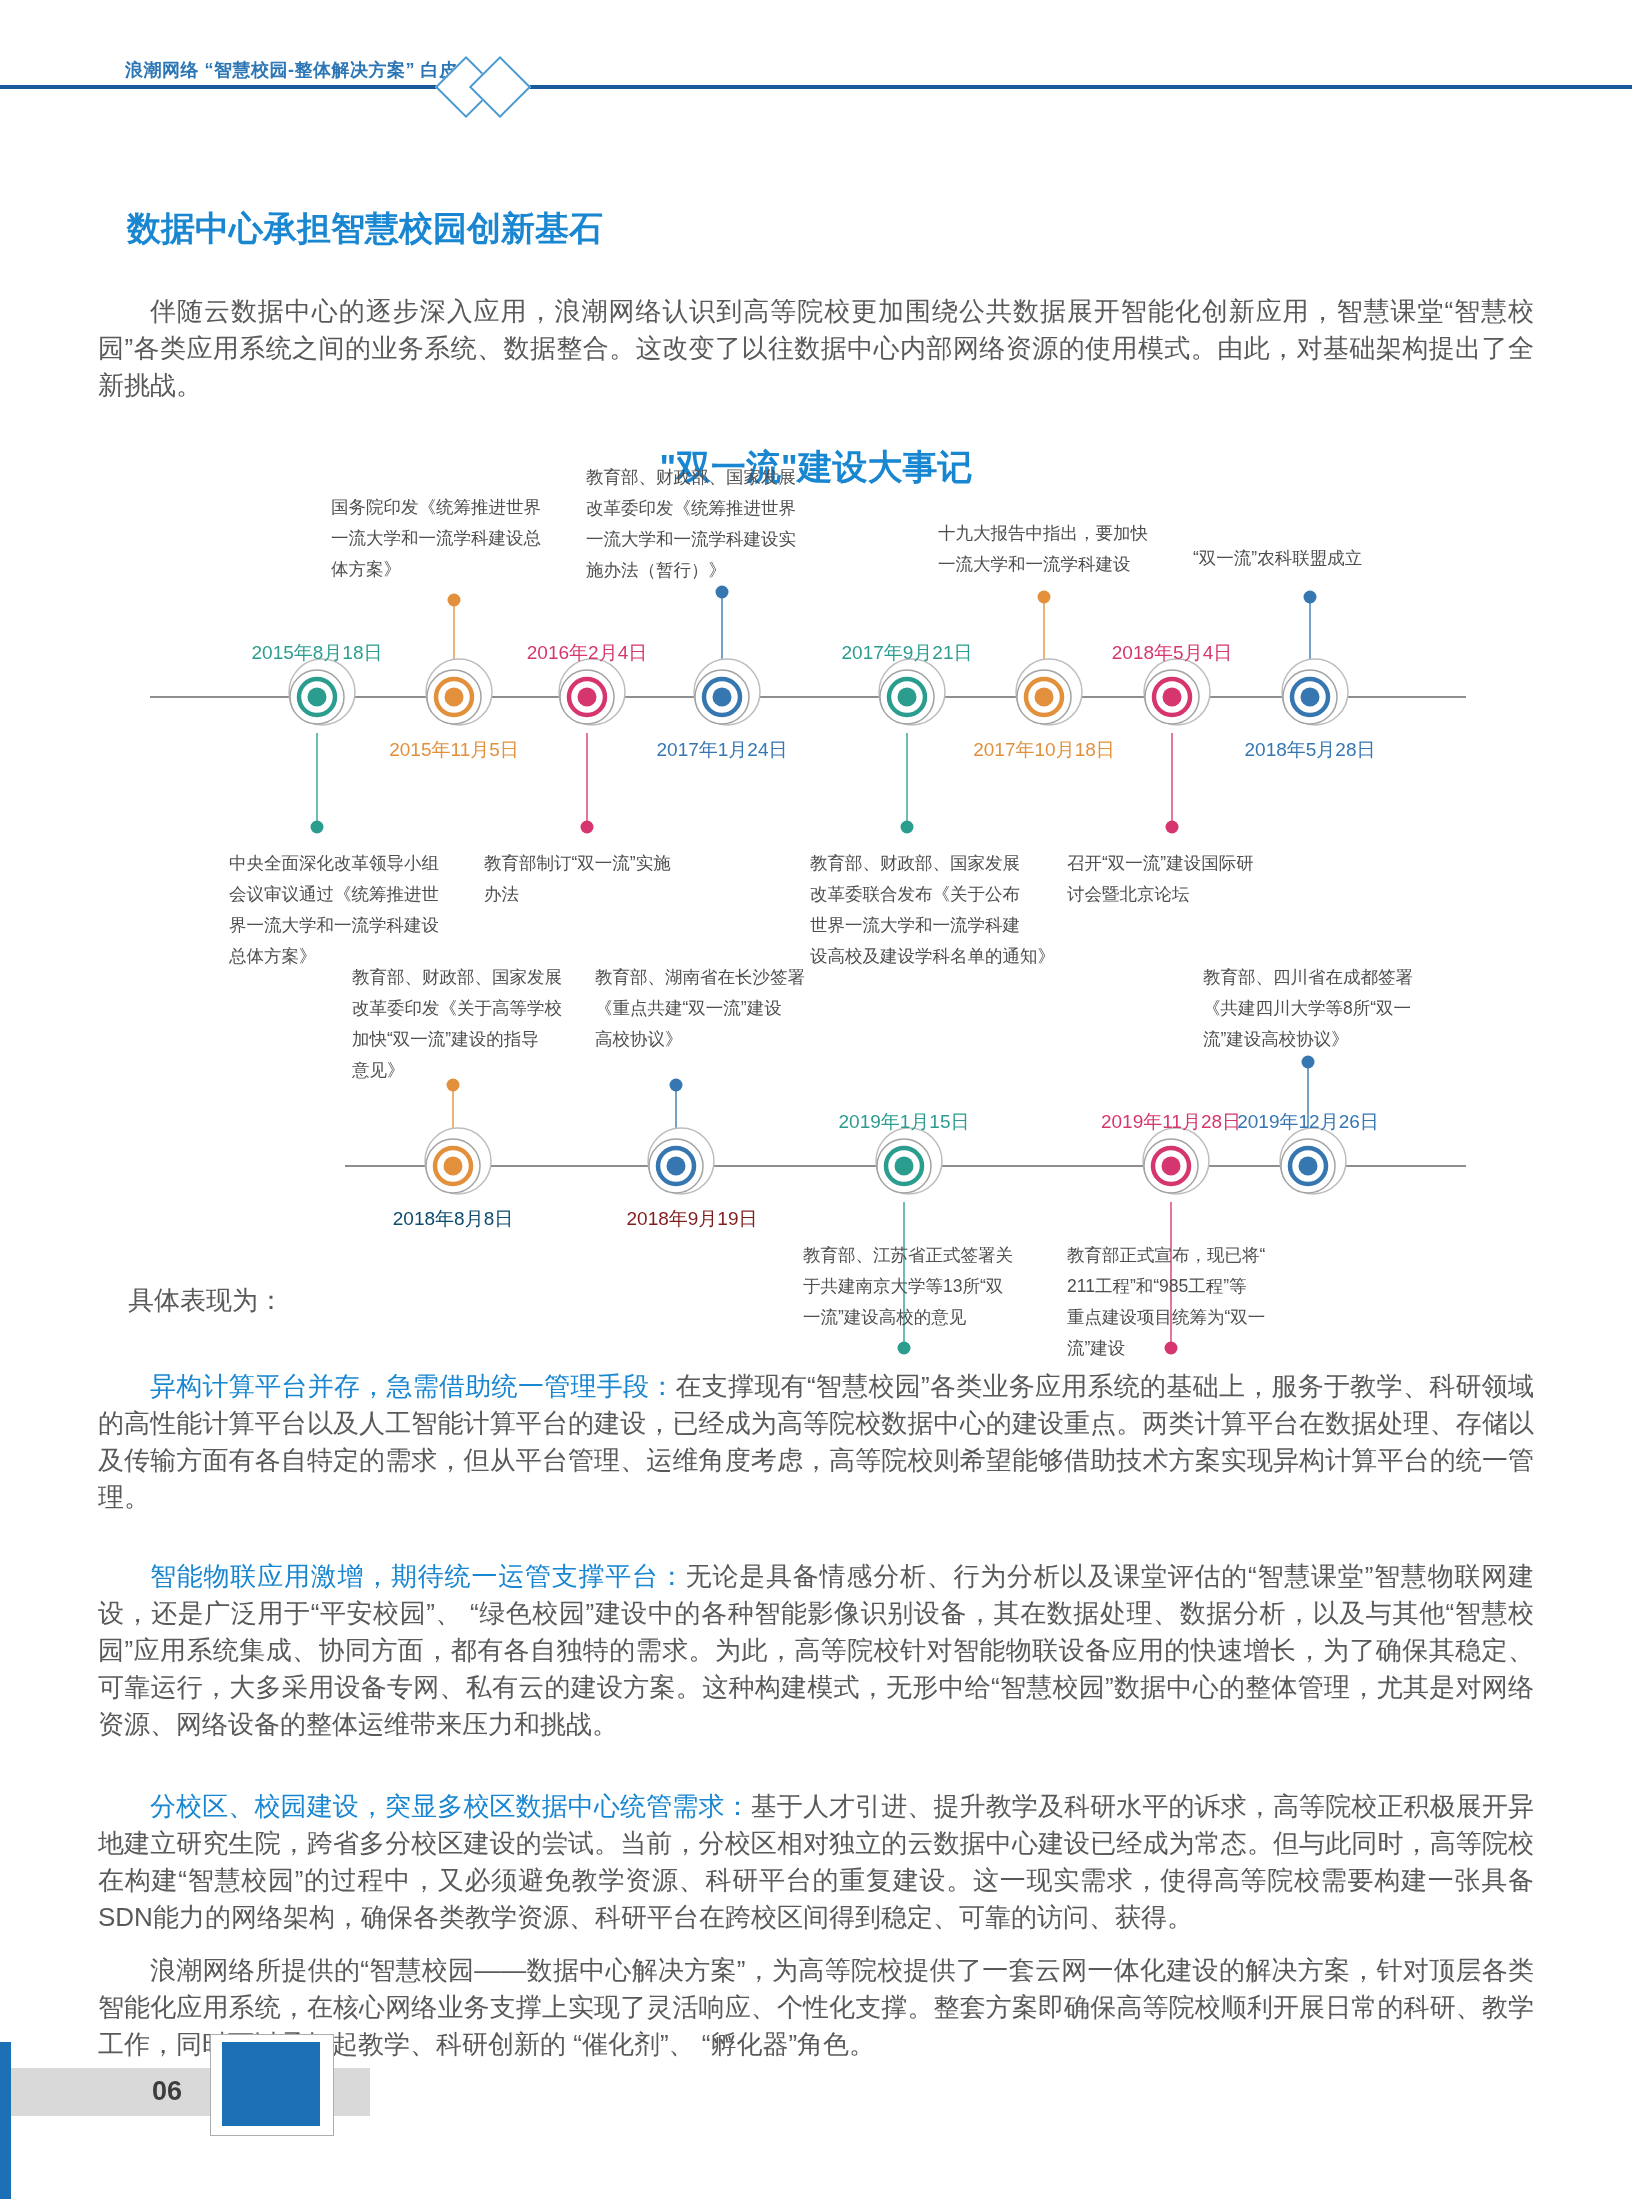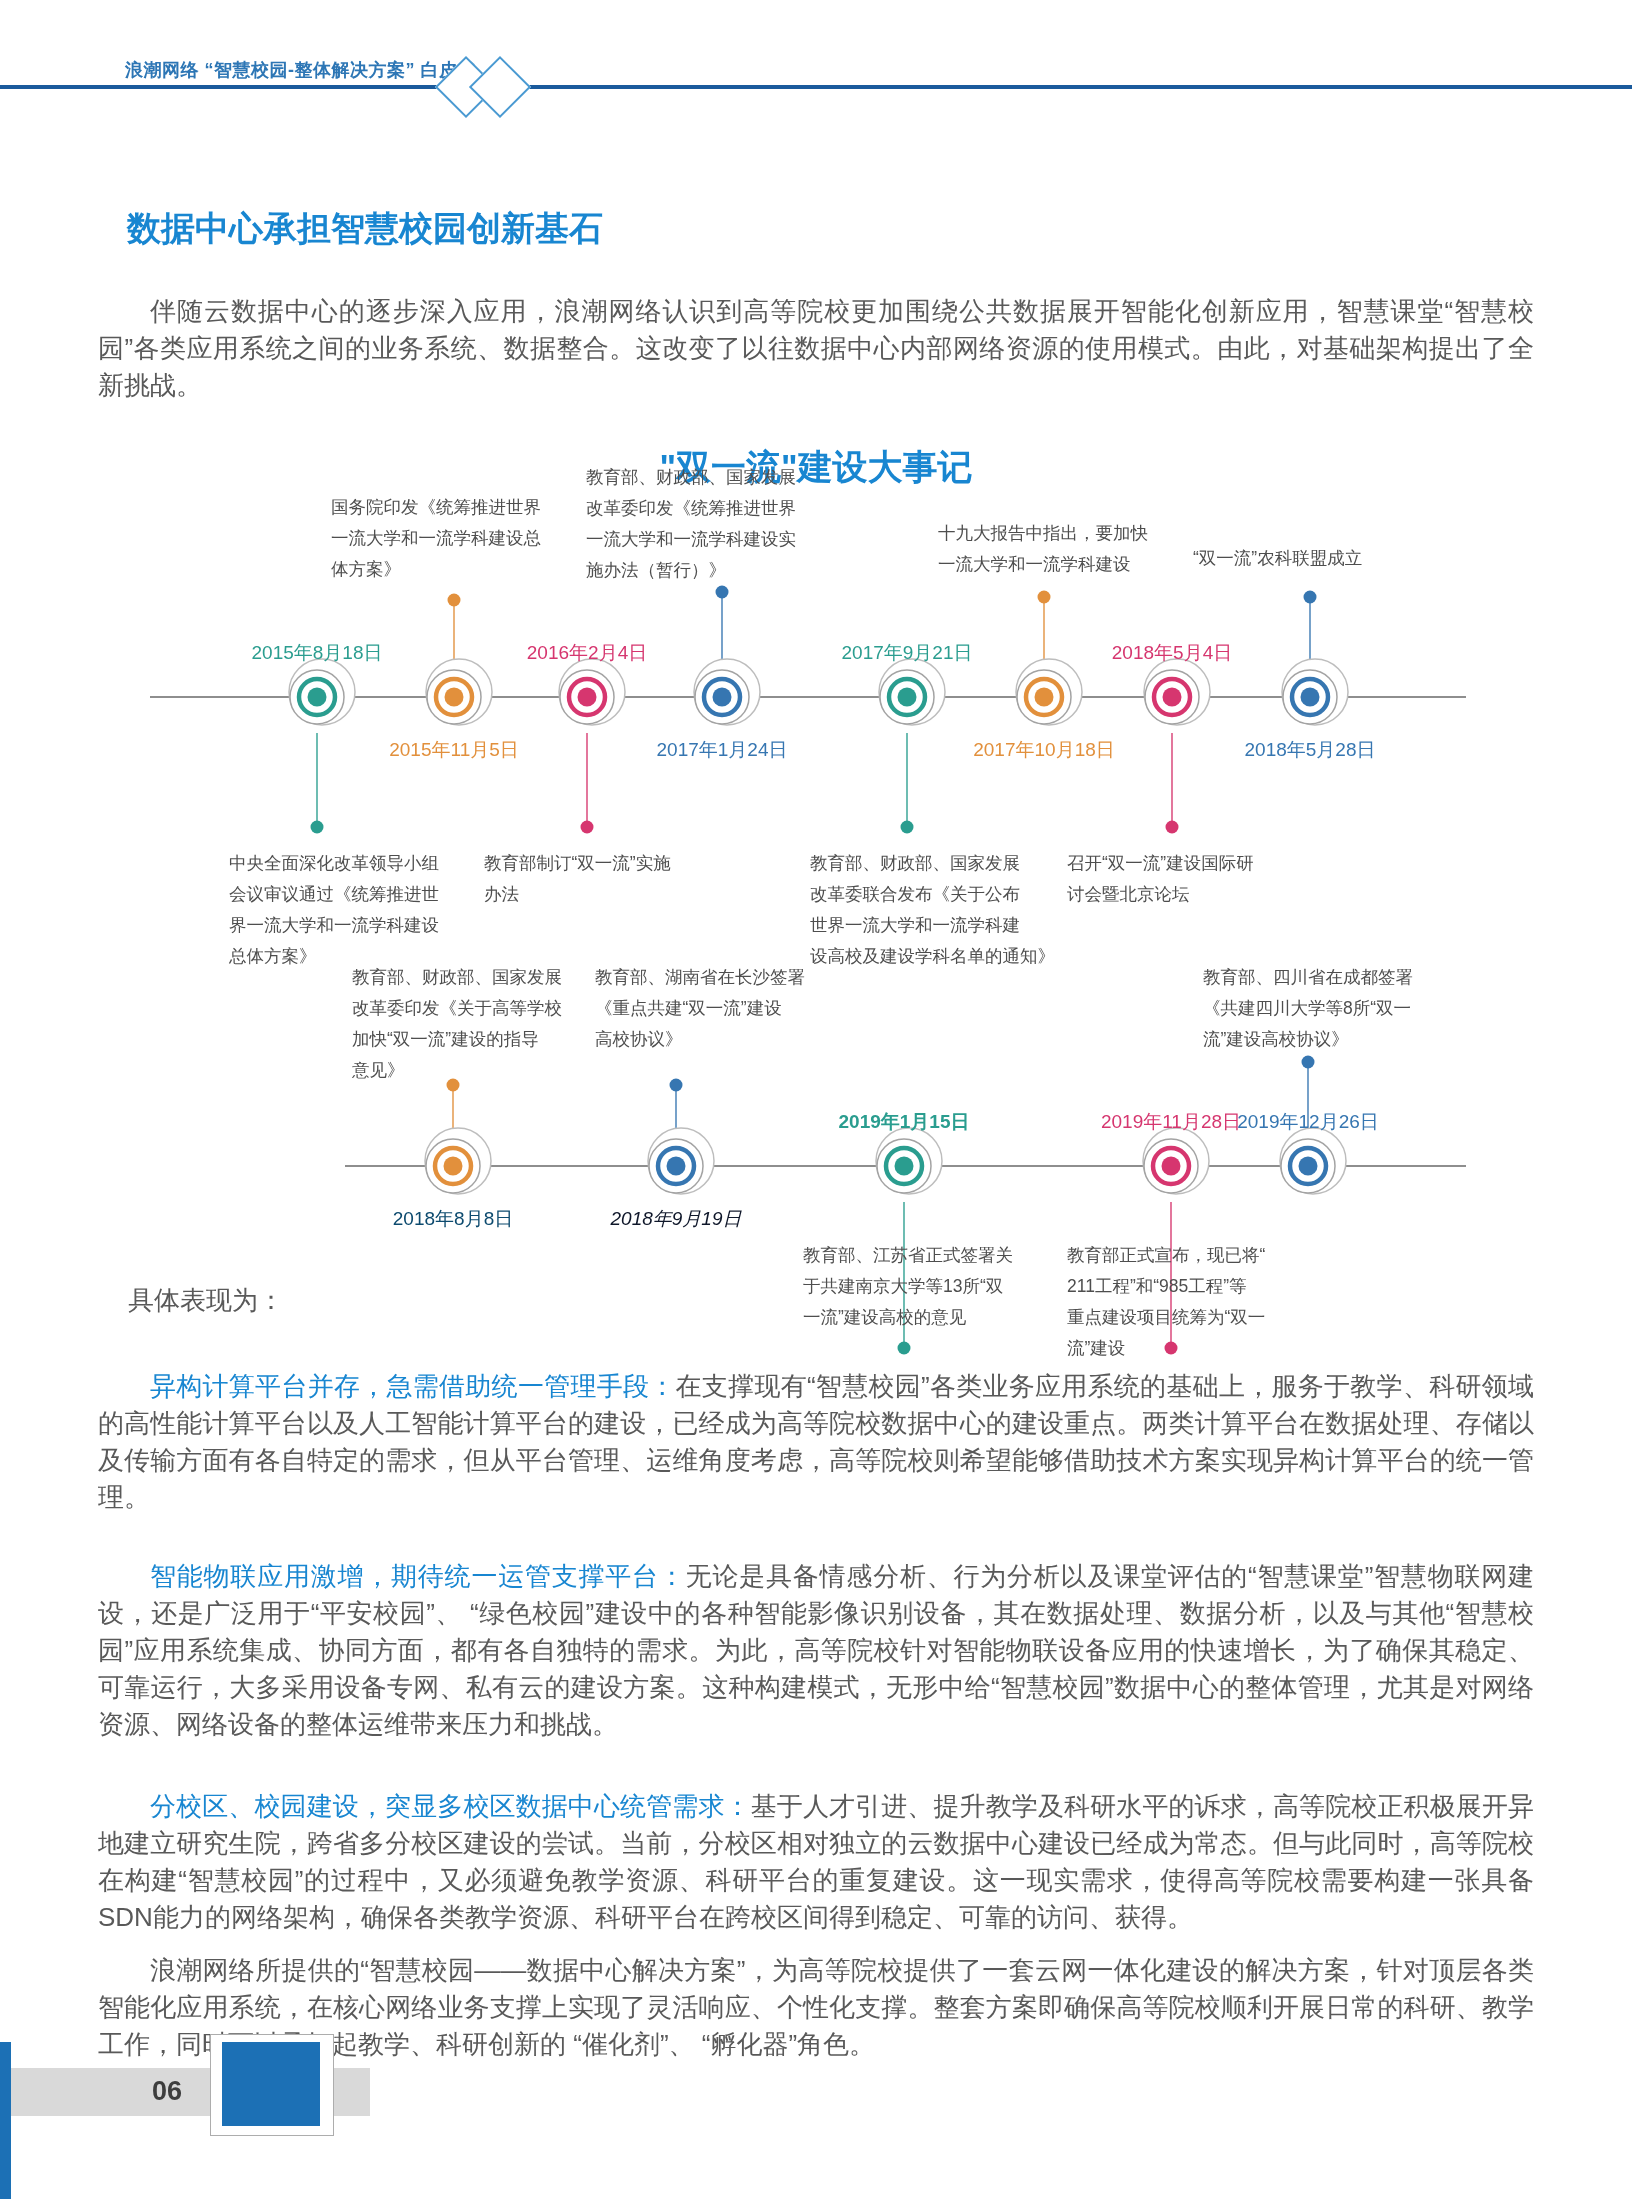--- a/index.html
+++ b/index.html
@@ -162,25 +162,25 @@
       <div class="tl-date" style="left: 1172px; top: 640px; color: rgb(214, 54, 111);">2018年5月4日</div>
       <div class="tl-note" style="left: 1067px; top: 848px; width: 230px;">召开“双一流”建设国际研
 讨会暨北京论坛</div>
       <div class="tl-date" style="left: 1310px; top: 737px; color: rgb(54, 118, 177);">2018年5月28日</div>
       <div class="tl-note" style="left: 1193px; top: 543px; width: 245px;">“双一流”农科联盟成立</div>
       <div class="tl-date" style="left: 453px; top: 1206px; color: #0c4a6e;">2018年8月8日</div>
       <div class="tl-note" style="left: 352px; top: 962px; width: 225px;">教育部、财政部、国家发展
 改革委印发《关于高等学校
 加快“双一流”建设的指导
 意见》</div>
-      <div class="tl-date" style="left: 676px; top: 1206px; color: #0f172a; font-style: italic;">2018年9月19日</div>
+      <div class="tl-date" style="left: 692px; top: 1206px; color: #7f1d1d;">2018年9月19日</div>
       <div class="tl-note" style="left: 595px; top: 962px; width: 225px;">教育部、湖南省在长沙签署
 《重点共建“双一流”建设
 高校协议》</div>
-      <div class="tl-date" style="left: 904px; top: 1109px; color: rgb(42, 157, 143); font-weight: bold;">2019年1月15日</div>
+      <div class="tl-date" style="left: 904px; top: 1109px; color: rgb(42, 157, 143);">2019年1月15日</div>
       <div class="tl-note" style="left: 803px; top: 1240px; width: 225px;">教育部、江苏省正式签署关
 于共建南京大学等13所“双
 一流”建设高校的意见</div>
       <div class="tl-date" style="left: 1171px; top: 1109px; color: rgb(214, 54, 111);">2019年11月28日</div>
       <div class="tl-note" style="left: 1067px; top: 1240px; width: 225px;">教育部正式宣布，现已将“
 211工程”和“985工程”等
 重点建设项目统筹为“双一
 流”建设</div>
       <div class="tl-date" style="left: 1308px; top: 1109px; color: rgb(54, 118, 177);">2019年12月26日</div>
       <div class="tl-note" style="left: 1203px; top: 962px; width: 245px;">教育部、四川省在成都签署

